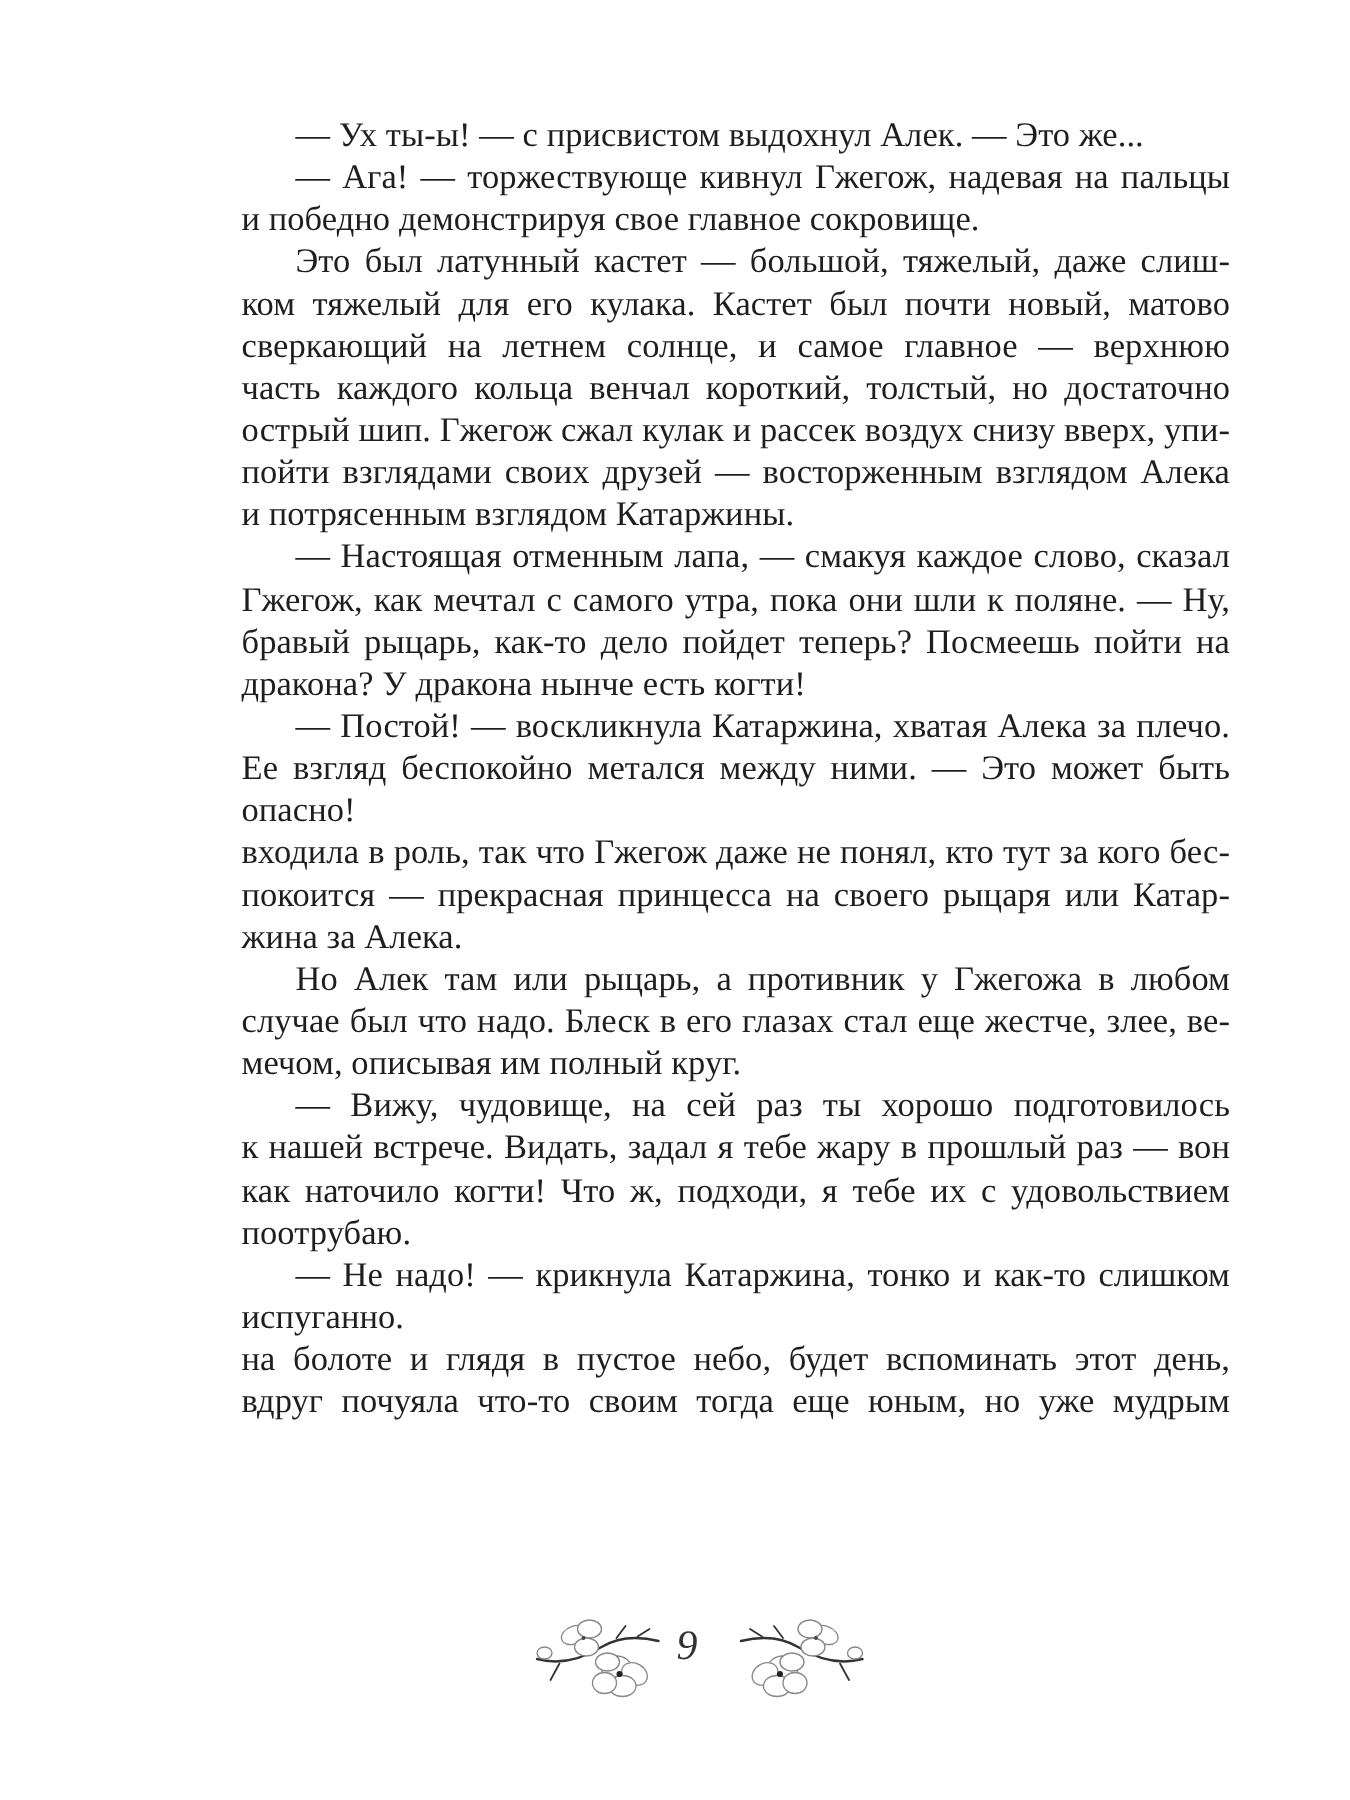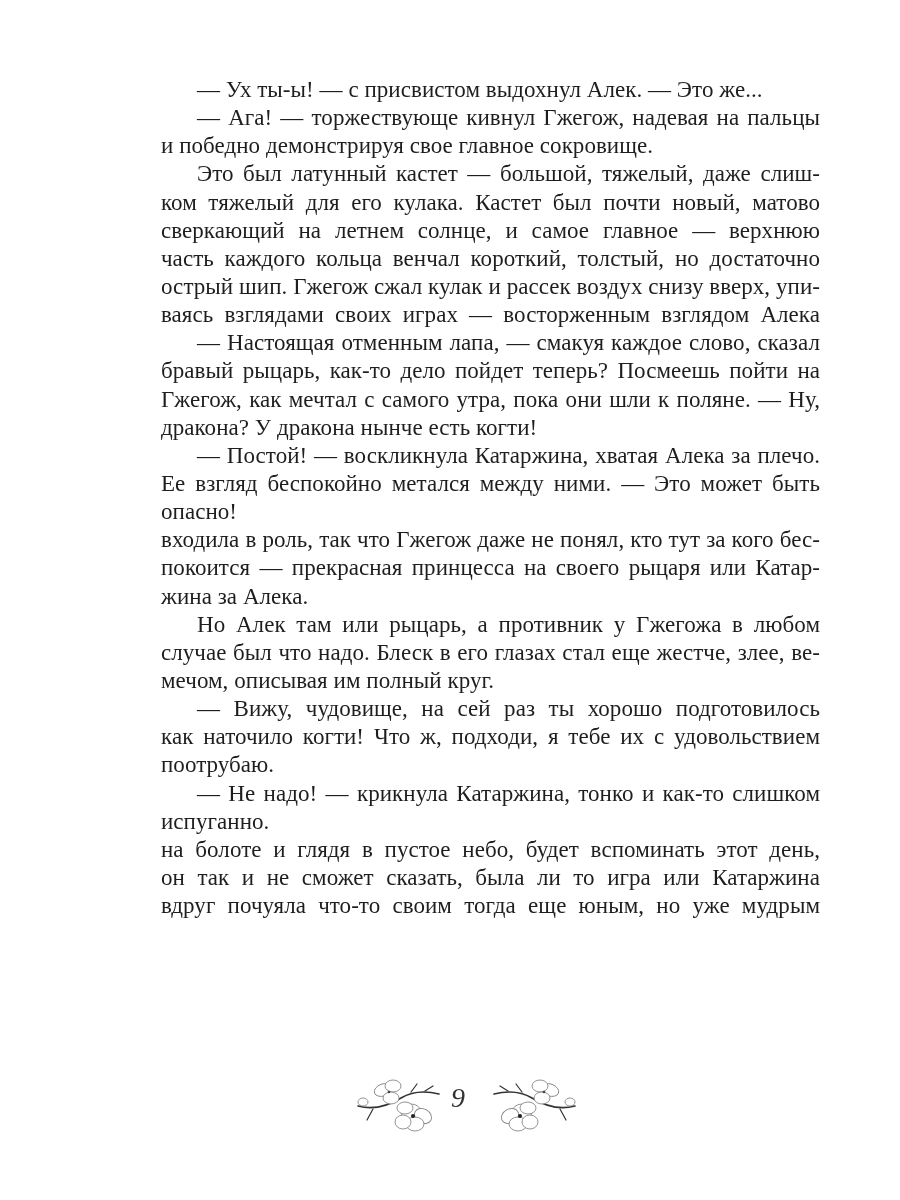--- a/index.html
+++ b/index.html
@@ -75,41 +75,42 @@
 <div class="page">
   <div class="text-block" id="text-block">
       <div class="line indent last">— Ух ты-ы! — с присвистом выдохнул Алек. — Это же...</div>
       <div class="line indent">— Ага! — торжествующе кивнул Гжегож, надевая на пальцы</div>
       <div class="line last">и победно демонстрируя свое главное сокровище.</div>
       <div class="line indent">Это был латунный кастет — большой, тяжелый, даже слиш-</div>
       <div class="line">ком тяжелый для его кулака. Кастет был почти новый, матово</div>
       <div class="line">сверкающий на летнем солнце, и самое главное — верхнюю</div>
       <div class="line">часть каждого кольца венчал короткий, толстый, но достаточно</div>
       <div class="line">острый шип. Гжегож сжал кулак и рассек воздух снизу вверх, упи-</div>
-      <div class="line">ваясь взглядами своих играх — восторженным взглядом Алека</div>
+      <div class="line">пойти взглядами своих друзей — восторженным взглядом Алека</div>
+      <div class="line last">и потрясенным взглядом Катаржины.</div>
       <div class="line indent">— Настоящая отменным лапа, — смакуя каждое слово, сказал</div>
+      <div class="line">Гжегож, как мечтал с самого утра, пока они шли к поляне. — Ну,</div>
       <div class="line">бравый рыцарь, как-то дело пойдет теперь? Посмеешь пойти на</div>
-      <div class="line">Гжегож, как мечтал с самого утра, пока они шли к поляне. — Ну,</div>
       <div class="line last">дракона? У дракона нынче есть когти!</div>
       <div class="line indent">— Постой! — воскликнула Катаржина, хватая Алека за плечо.</div>
       <div class="line">Ее взгляд беспокойно метался между ними. — Это может быть</div>
       <div class="line last">опасно!</div>
       <div class="line">входила в роль, так что Гжегож даже не понял, кто тут за кого бес-</div>
       <div class="line">покоится — прекрасная принцесса на своего рыцаря или Катар-</div>
       <div class="line last">жина за Алека.</div>
       <div class="line indent">Но Алек там или рыцарь, а противник у Гжегожа в любом</div>
       <div class="line">случае был что надо. Блеск в его глазах стал еще жестче, злее, ве-</div>
       <div class="line last">мечом, описывая им полный круг.</div>
       <div class="line indent">— Вижу, чудовище, на сей раз ты хорошо подготовилось</div>
+      <div class="line">к нашей встрече. Видать, задал я тебе жару в прошлый раз — вон</div>
       <div class="line">как наточило когти! Что ж, подходи, я тебе их с удовольствием</div>
       <div class="line last">поотрубаю.</div>
       <div class="line indent">— Не надо! — крикнула Катаржина, тонко и как-то слишком</div>
       <div class="line last">испуганно.</div>
       <div class="line">на болоте и глядя в пустое небо, будет вспоминать этот день,</div>
-      <div class="line">он так и не сможет сказать, была ли то игра или Катаржина</div>
       <div class="line">вдруг почуяла что-то своим тогда еще юным, но уже мудрым</div>
     </div>
 
   <div class="footer">
     <svg class="ornament left" viewBox="0 0 90 56">
       <g fill="none" stroke="#333" stroke-width="1.2" stroke-linecap="round">
         <path d="M5 30 C20 34 35 30 48 22 C58 16 70 14 86 18" stroke-width="1.6"></path>
         <path d="M58 16 L64 8"></path>
         <path d="M20 33 L14 44"></path>
         <path d="M72 15 L80 10"></path>

